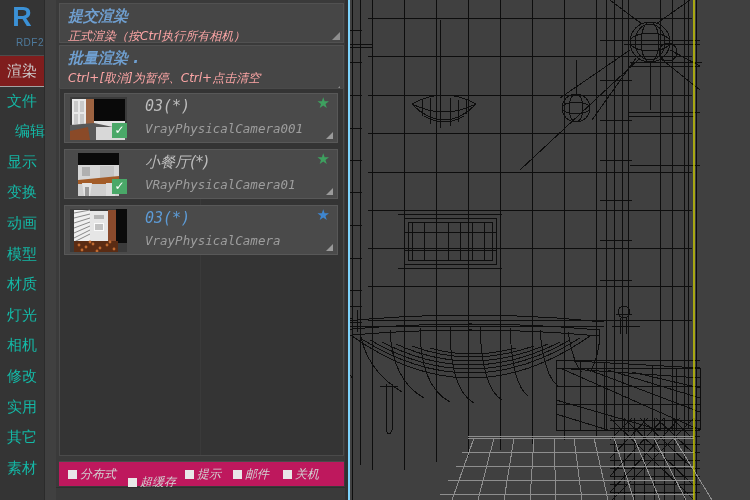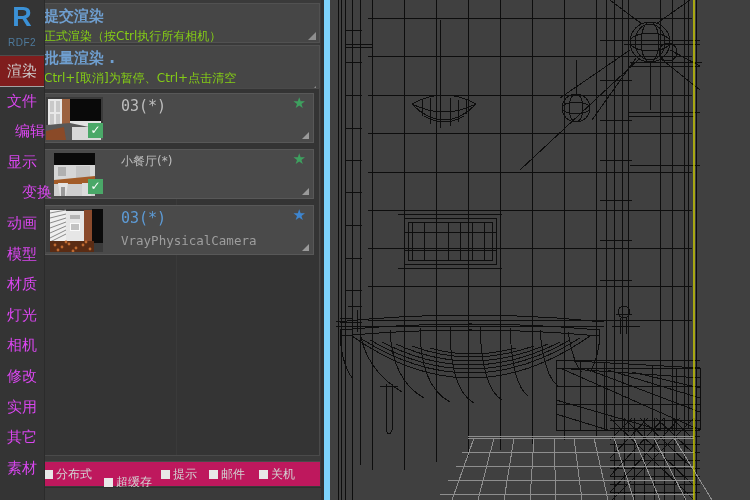--- a/index.html
+++ b/index.html
@@ -48,51 +48,52 @@
     text-align: center;
     font-size: 27px;
     font-weight: bold;
     color: #3b91d6;
     font-family: "Liberation Sans", sans-serif;
     line-height: 30px;
   }
   .logo-sub {
     position: absolute;
     left: 0; top: 37px; width: 44px;
-    text-align: center;
+    text-align: right;
     font-size: 10px;
     color: #4e7a9c;
     font-family: "Liberation Sans", sans-serif;
     letter-spacing: 0.5px;
   }
   .side-item {
     position: absolute;
     left: 0; width: 44px; height: 30px;
     text-align: center;
     font-size: 15px;
-    color: #d946ef;
+    color: #14b8a6;
     line-height: 30px;
     font-family: "DejaVu Sans", sans-serif;
     letter-spacing: 0px;
   }
   .side-item.active {
     background: #7f1d1d;
     color: #cfcfcf;
     border-top: 1px solid #4c4c4c;
     border-bottom: 1px solid #a3a3a3;
   }
 
   
   #panel {
     position: absolute;
-    left: 32px; top: 0;
+    left: 56px; top: 0;
     width: 292px; height: 500px;
     background: #3a3a3a;
     z-index: 25;
-    border-right: 6px solid #7dd3fc;
+    border-right: 2px solid #7dd3fc;
+    font-style: italic;
   }
 
   .head-block {
     position: absolute;
     left: 3px; width: 285px;
     background: #464646;
     border: 1px solid #515151;
     box-sizing: border-box;
   }
   .head-title {
@@ -108,21 +109,21 @@
     position: absolute;
     left: 8px; top: 24px;
     font-size: 12px;
     color: #9a9a9a;
     font-family: "DejaVu Sans Mono", monospace;
     white-space: nowrap;
   }
   .head-sub.cn {
     font-family: "DejaVu Sans", sans-serif;
     font-size: 12px;
-    color: #84cc16;
+    color: #fca5a5;
   }
   .grip {
     position: absolute;
     right: 3px; bottom: 2px;
     width: 0; height: 0;
     border-left: 8px solid transparent;
     border-bottom: 8px solid #8e8e8e;
   }
 
   
@@ -170,21 +171,21 @@
   .cam-title {
     position: absolute;
     left: 80px; top: 3px;
     font-size: 15px;
     color: #bdbdbd;
     font-family: "DejaVu Sans Mono", monospace;
     white-space: nowrap;
   }
   .cam-title.cn {
     font-family: "DejaVu Sans", sans-serif;
-    font-size: 12px;
+    font-size: 15px;
   }
   .cam-title.blue { color: #5d9bd6; }
   .cam-sub {
     position: absolute;
     left: 80px; top: 27px;
     font-size: 12.5px;
     color: #9e9e9e;
     font-family: "DejaVu Sans Mono", monospace;
     white-space: nowrap;
   }
@@ -383,21 +384,21 @@
 </div>
 
 <div id="sidebar">
   <div class="logo-r">R</div>
   <div class="logo-sub">RDF2</div>
   <div id="sidebar-items">
       <div class="side-item active" style="top: 55px;">渲染</div>
       <div class="side-item" style="top: 85.6px;">文件</div>
       <div class="side-item" style="top: 116.2px; padding-left: 8px;">编辑</div>
       <div class="side-item" style="top: 146.8px;">显示</div>
-      <div class="side-item" style="top: 177.4px; margin-left: 15px;">变换</div>
+      <div class="side-item" style="top: 177.4px;">变换</div>
       <div class="side-item" style="top: 208px;">动画</div>
       <div class="side-item" style="top: 238.6px;">模型</div>
       <div class="side-item" style="top: 269.2px;">材质</div>
       <div class="side-item" style="top: 299.8px;">灯光</div>
       <div class="side-item" style="top: 330.4px;">相机</div>
       <div class="side-item" style="top: 361px;">修改</div>
       <div class="side-item" style="top: 391.6px;">实用</div>
       <div class="side-item" style="top: 422.2px;">其它</div>
       <div class="side-item" style="top: 452.8px;">素材</div>
     </div>
@@ -432,40 +433,42 @@
               <rect x="16" y="2" width="8" height="28" fill="#9c6240"></rect>
               <rect x="24" y="2" width="31" height="24" fill="#090909"></rect>
               <rect x="24" y="24" width="31" height="9" fill="#e3e3e3"></rect>
               <path d="M0 28 L24 26 L57 33 L57 43 L0 43 Z" fill="#585858"></path>
               <path d="M0 34 L18 30 L20 43 L0 43 Z" fill="#8a4a28"></path>
               <rect x="26" y="30" width="29" height="13" fill="#d8d8d8"></rect>
             </svg>
           </div>
           <div class="cam-check">✓</div>
           <div class="cam-title">03(*)</div>
+          <div class="cam-sub">VrayPhysicalCamera001</div>
           <div class="cam-star green">★</div>
           <div class="cam-grip"></div>
         </div>
         <div class="cam-row" style="top: 60px;">
           <div class="cam-thumb">
             <svg width="57" height="43" viewBox="0 0 57 43">
               <rect width="57" height="43" fill="#4a4a4a"></rect>
               <rect x="8" y="0" width="41" height="12" fill="#0a0a0a"></rect>
               <rect x="8" y="12" width="41" height="16" fill="#d6d6d6"></rect>
               <rect x="12" y="14" width="8" height="9" fill="#b0b0b0"></rect>
               <rect x="30" y="13" width="14" height="13" fill="#c4c4c4"></rect>
               <path d="M8 27 L49 23 L49 31 L8 33 Z" fill="#a35c28"></path>
               <rect x="8" y="31" width="41" height="12" fill="#cfcfcf"></rect>
               <path d="M12 30 L22 30 L20 43 L14 43 Z" fill="#e4e4e4"></path>
               <path d="M15 34 L19 34 L19 43 L15 43 Z" fill="#9a9a9a"></path>
               <rect x="36" y="30" width="9" height="13" fill="#dcdcdc"></rect>
             </svg>
           </div>
           <div class="cam-check">✓</div>
           <div class="cam-title cn">小餐厅(*)</div>
+          <div class="cam-sub">VRayPhysicalCamera01</div>
           <div class="cam-star green">★</div>
           <div class="cam-grip"></div>
         </div>
         <div class="cam-row" style="top: 116px;">
           <div class="cam-thumb">
             <svg width="57" height="43" viewBox="0 0 57 43">
               <rect width="57" height="43" fill="#3b3b3b"></rect>
               <rect x="4" y="1" width="16" height="32" fill="#efefef"></rect>
               <g stroke="#8a8a8a" stroke-width="1">
                 <path d="M4 4 L20 1 M4 9 L20 5 M4 14 L20 9 M4 19 L20 13 M4 24 L20 17 M4 29 L20 21 M4 33 L20 25"></path>

